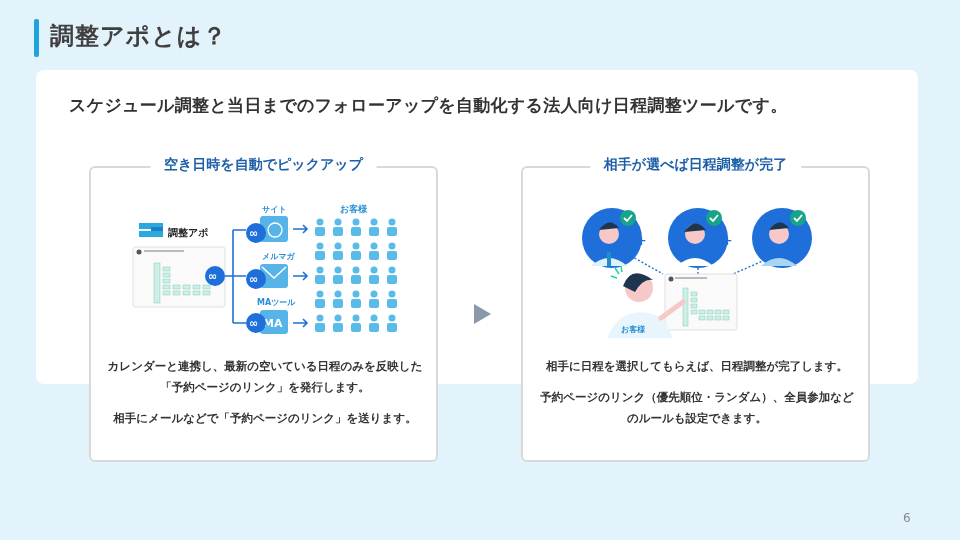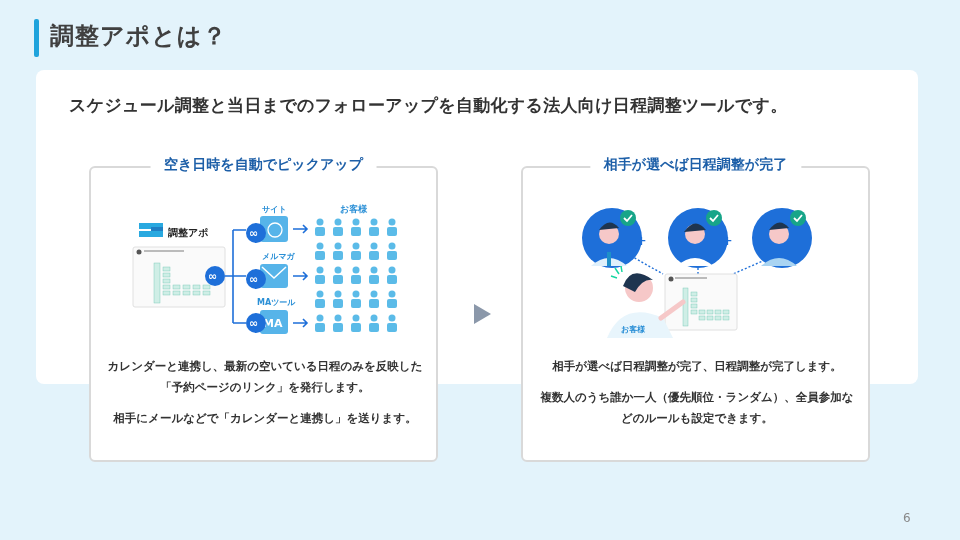--- a/index.html
+++ b/index.html
@@ -153,21 +153,21 @@
           <use href="#p1" x="72" y="72"></use>
         <use href="#p1" y="96"></use>
           <use href="#p1" x="18" y="96"></use>
           <use href="#p1" x="36" y="96"></use>
           <use href="#p1" x="54" y="96"></use>
           <use href="#p1" x="72" y="96"></use>
       </g>
     </svg>
     <div class="panel-text">
       <p>カレンダーと連携し、最新の空いている日程のみを反映した「予約ページのリンク」を発行します。</p>
-      <p>相手にメールなどで「カレンダーと連携し」を送ります。</p>
+      <p>相手にメールなどで「予約ページのリンク」を送ります。</p>
     </div>
   </div>
 
   <div class="arrow-next"></div>
 
   <div class="panel right">
     <div class="panel-heading">相手が選べば日程調整が完了</div>
     <svg class="illustration" viewBox="0 0 349 180">
 
       <g>
@@ -224,19 +224,19 @@
       <g>
         <path d="M84 170 Q100 132 140 150 L150 170 Z" fill="#e8f5fc"></path>
         <circle cx="116" cy="120" r="14" fill="#f6c8c8"></circle>
         <path d="M100 118 Q108 96 130 112 Q120 110 112 124 Z" fill="#1e3550"></path>
         <path d="M138 150 L160 134" stroke="#f6c8c8" stroke-width="5" stroke-linecap="round"></path>
         <path d="M92 100 L96 106 M88 108 L94 110 M98 98 L99 104" stroke="#17d6a0" stroke-width="1.5"></path>
         <text x="98" y="164" font-size="8" font-weight="bold" fill="#2a8fd6">お客様</text>
       </g>
     </svg>
     <div class="panel-text">
-      <p>相手が選べば日程調整が完了、日程調整が完了します。</p>
-      <p>複数人のうち誰か一人（優先順位・ランダム）、全員参加などのルールも設定できます。</p>
+      <p>相手に日程を選択してもらえば、日程調整が完了します。</p>
+      <p>予約ページのリンク（優先順位・ランダム）、全員参加などのルールも設定できます。</p>
     </div>
   </div>
 </div>
 
 <div class="page-number">6</div>
 
 </body></html>

